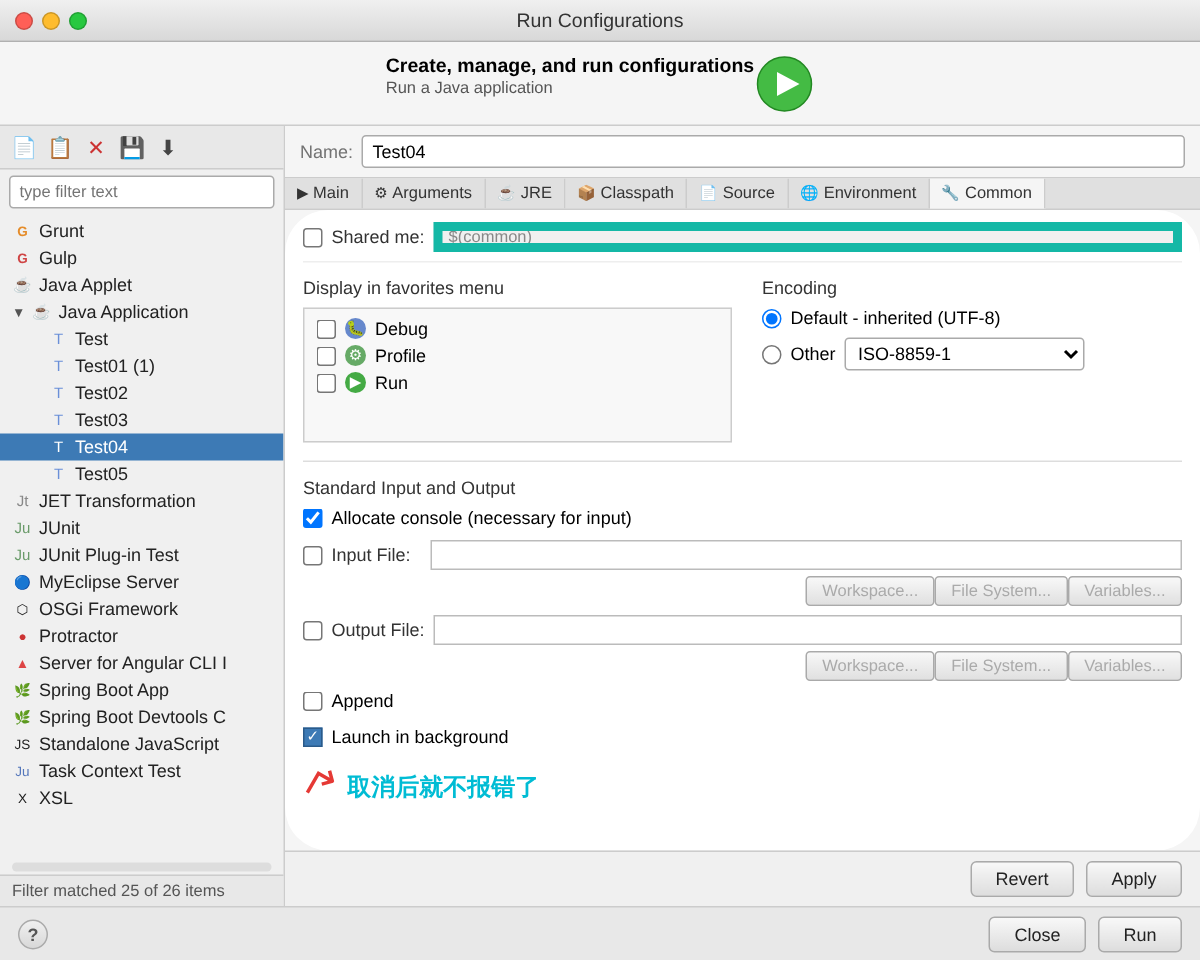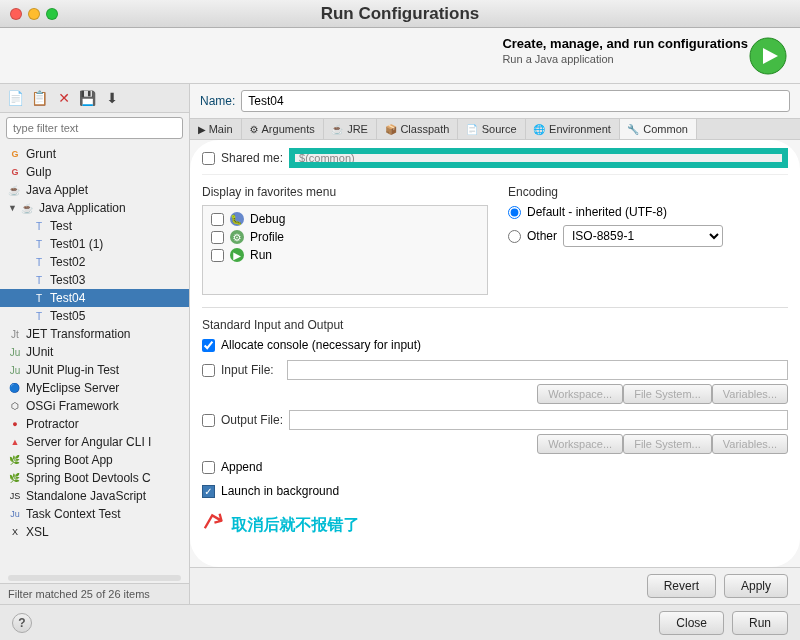--- a/index.html
+++ b/index.html
@@ -16,23 +16,23 @@
     .titlebar {
       background: linear-gradient(180deg, #f0f0f0 0%, #d8d8d8 100%);
       border-bottom: 1px solid #b0b0b0;
       height: 28px;
       display: flex;
       align-items: center;
       justify-content: center;
       position: relative;
     }
     .titlebar-title {
-      font-size: 17px;
+      font-size: 13px;
       color: #333;
-      font-weight: 700;
+      font-weight: 400;
     }
     .traffic-lights {
       position: absolute;
       left: 10px;
       display: flex;
       gap: 6px;
       align-items: center;
     }
     .tl {
       width: 12px;
@@ -44,21 +44,21 @@
     .tl-yellow { background: #febc2e; }
     .tl-green { background: #28c840; }
 
     
     .header-area {
       background: #f5f5f5;
       padding: 8px 12px 4px 12px;
       border-bottom: 1px solid #ccc;
       display: flex;
       align-items: flex-start;
-      justify-content: flex-end;
+      justify-content: center;
     }
     .header-text h2 {
       font-size: 13px;
       font-weight: bold;
       color: #000;
     }
     .header-text p {
       font-size: 11px;
       color: #555;
       margin-top: 2px;
@@ -166,21 +166,21 @@
     }
     .name-row {
       display: flex;
       align-items: center;
       padding: 6px 10px;
       gap: 6px;
       border-bottom: 1px solid #ccc;
     }
     .name-label {
       font-size: 12px;
-      color: #0c4a6e;
+      color: #737373;
     }
     .name-input {
       flex: 1;
       height: 22px;
       border: 1px solid #aaa;
       border-radius: 3px;
       padding: 0 6px;
       font-size: 12px;
       background: white;
     }

